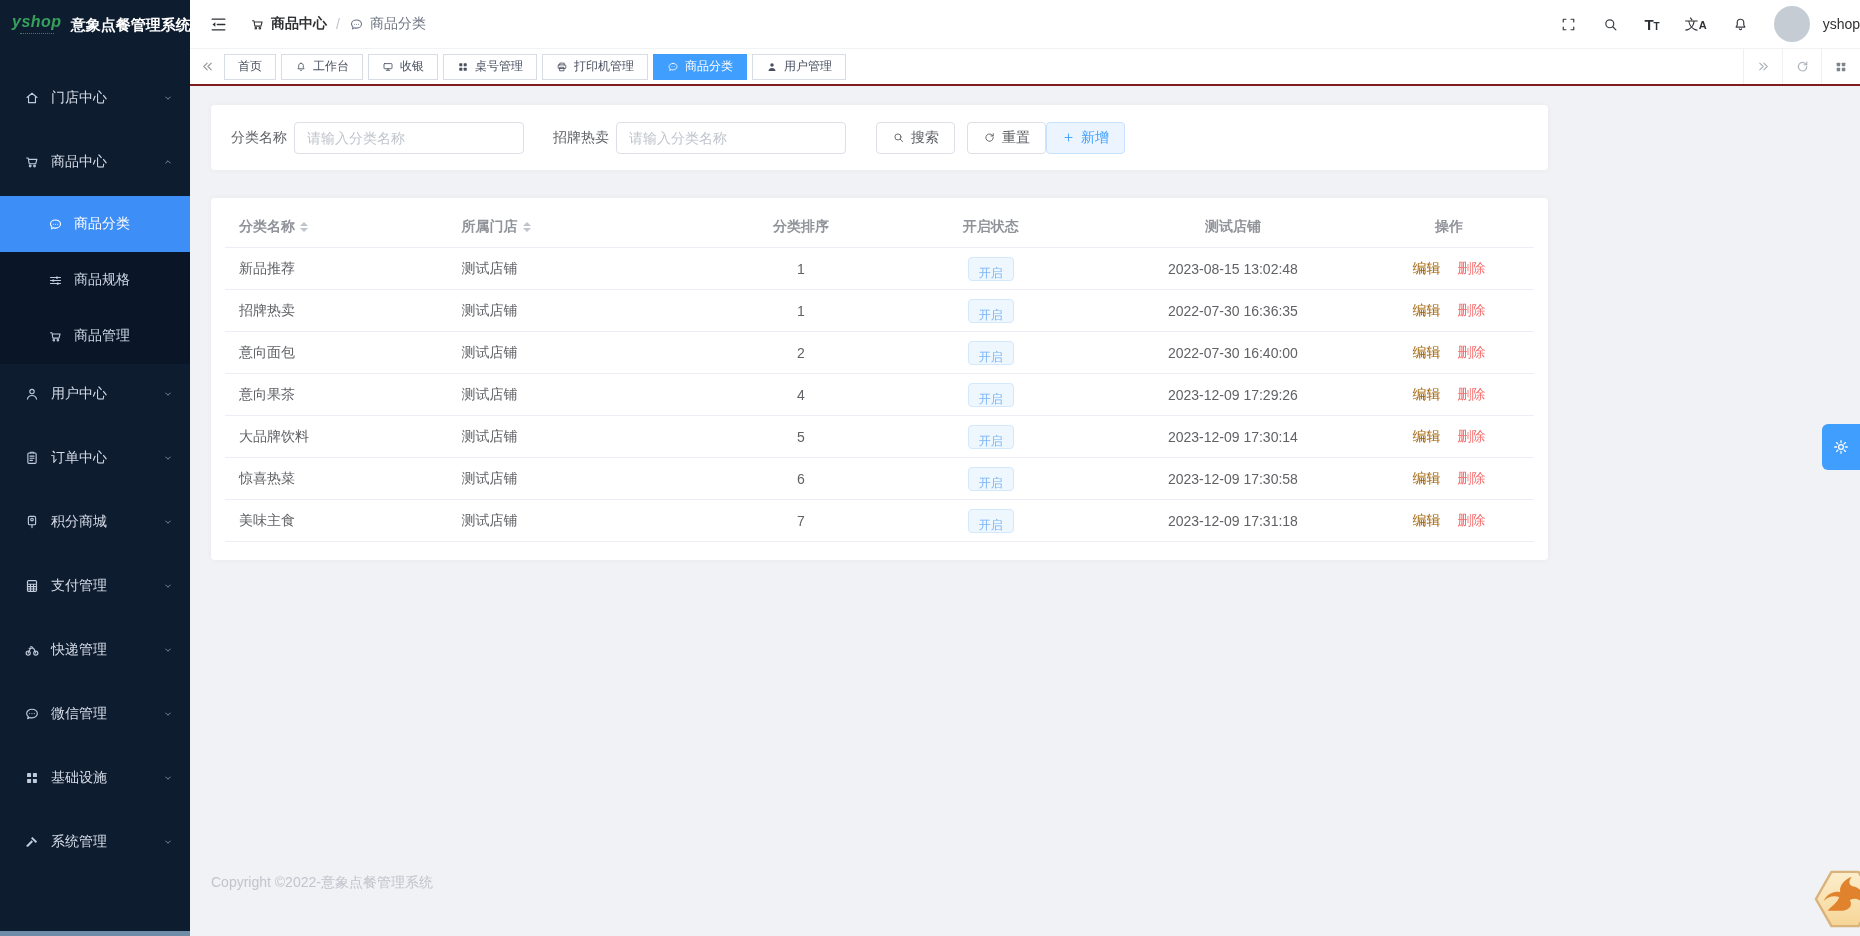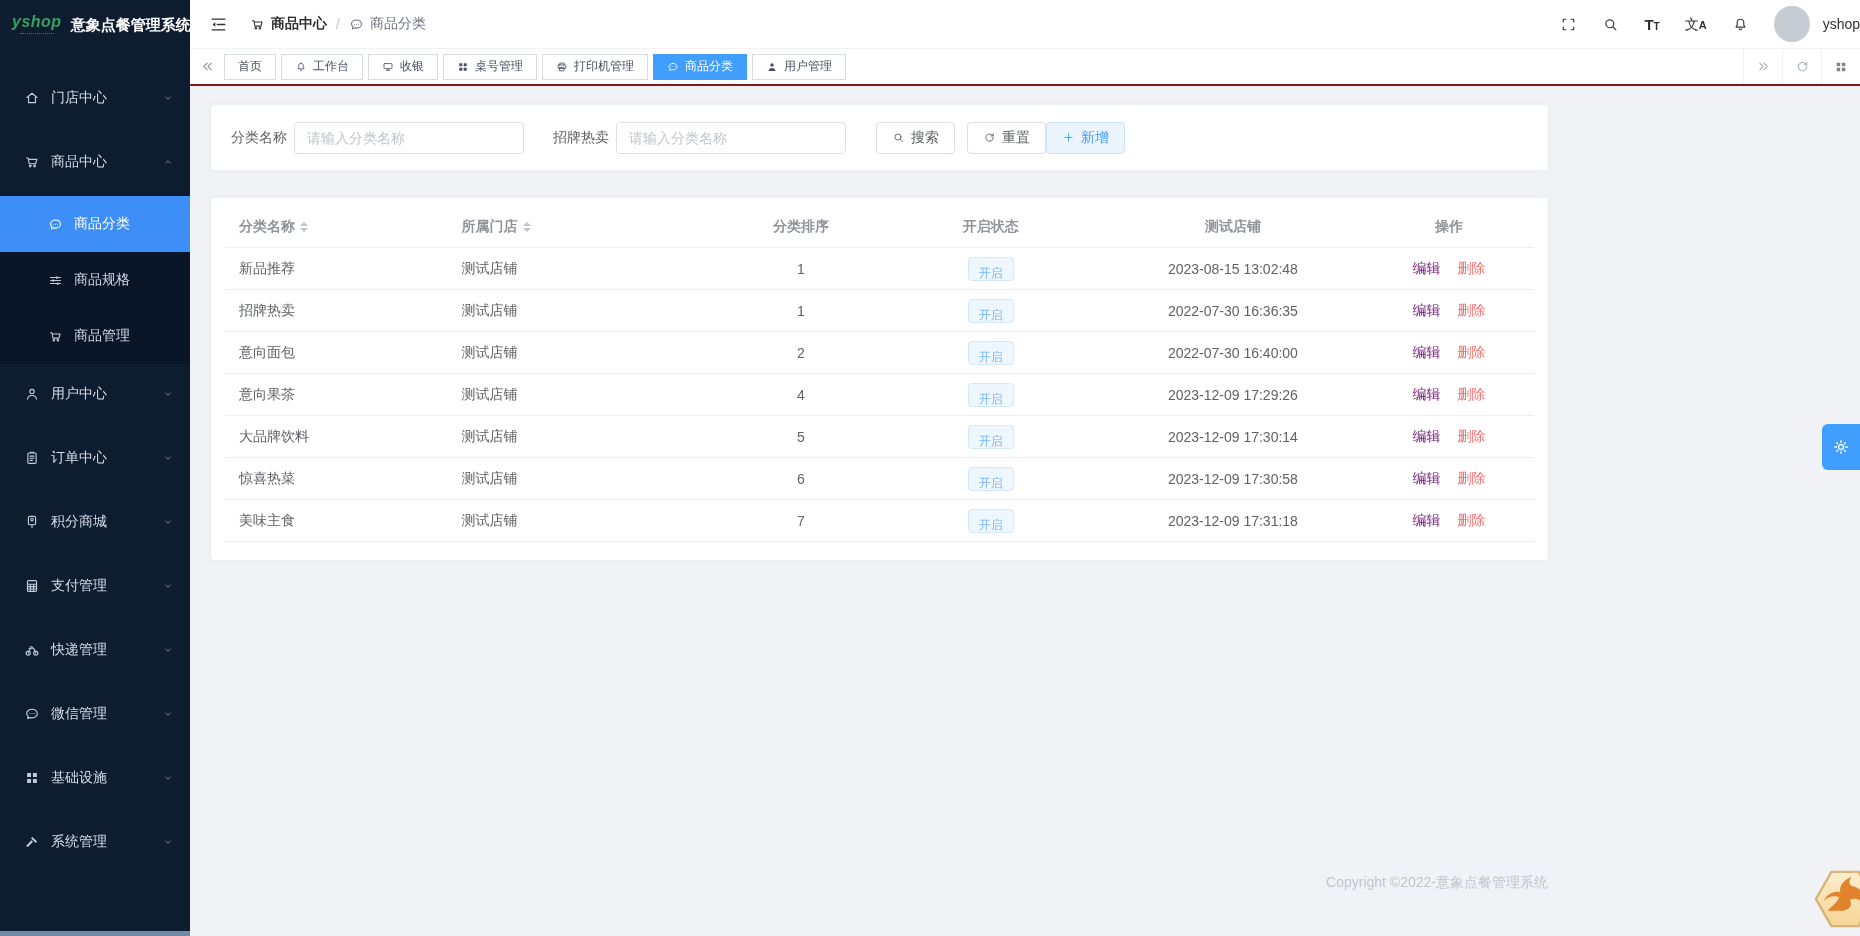--- a/index.html
+++ b/index.html
@@ -75,24 +75,24 @@
   table.data-table{width:100%;border-collapse:collapse;table-layout:fixed;}
   .data-table th{height:39px;color:#909399;font-weight:bold;font-size:14px;border-bottom:1px solid #ebeef5;}
   .data-table td{height:39px;color:#606266;font-size:14px;border-bottom:1px solid #ebeef5;}
   .al-left{text-align:left;padding-left:14px;}
   .al-center{text-align:center;}
   .th-wrap{display:inline-flex;align-items:center;}
   .sort-caret{display:inline-flex;flex-direction:column;margin-left:5px;cursor:pointer;}
   .sort-caret .cu{width:0;height:0;border:4px solid transparent;border-bottom-color:#c0c4cc;margin-bottom:2px;}
   .sort-caret .cd{width:0;height:0;border:4px solid transparent;border-top-color:#c0c4cc;}
   .status-tag{display:inline-block;height:24px;line-height:22px;box-sizing:border-box;padding:4px 10px;background:#eef6fe;border:1px solid #d3e8fb;border-radius:4px;color:#7ab5f7;font-size:12px;}
-  .link-edit{color:#701a75;margin-right:17px;cursor:pointer;text-decoration:none;font-size:14px;}
+  .link-edit{color:#a16207;margin-right:17px;cursor:pointer;text-decoration:none;font-size:14px;}
   .link-delete{color:#f56c6c;cursor:pointer;text-decoration:none;font-size:14px;}
 
-  .footer{position:absolute;left:21px;width:1337px;bottom:44px;text-align:right;color:#c0c4cc;font-size:14px;}
+  .footer{position:absolute;left:21px;width:1337px;bottom:44px;text-align:left;color:#c0c4cc;font-size:14px;}
 
   .gear-btn{position:absolute;right:0;top:338px;width:38px;height:46px;background:#409eff;border-radius:6px 0 0 6px;display:flex;align-items:center;justify-content:center;color:#fff;cursor:pointer;z-index:6;}
   .bird-badge{position:absolute;right:-16px;bottom:6px;width:62px;height:62px;cursor:pointer;z-index:6;}
 </style>
 </head>
 <body>
 
 <div id="app">
 
   <aside class="sidebar">

